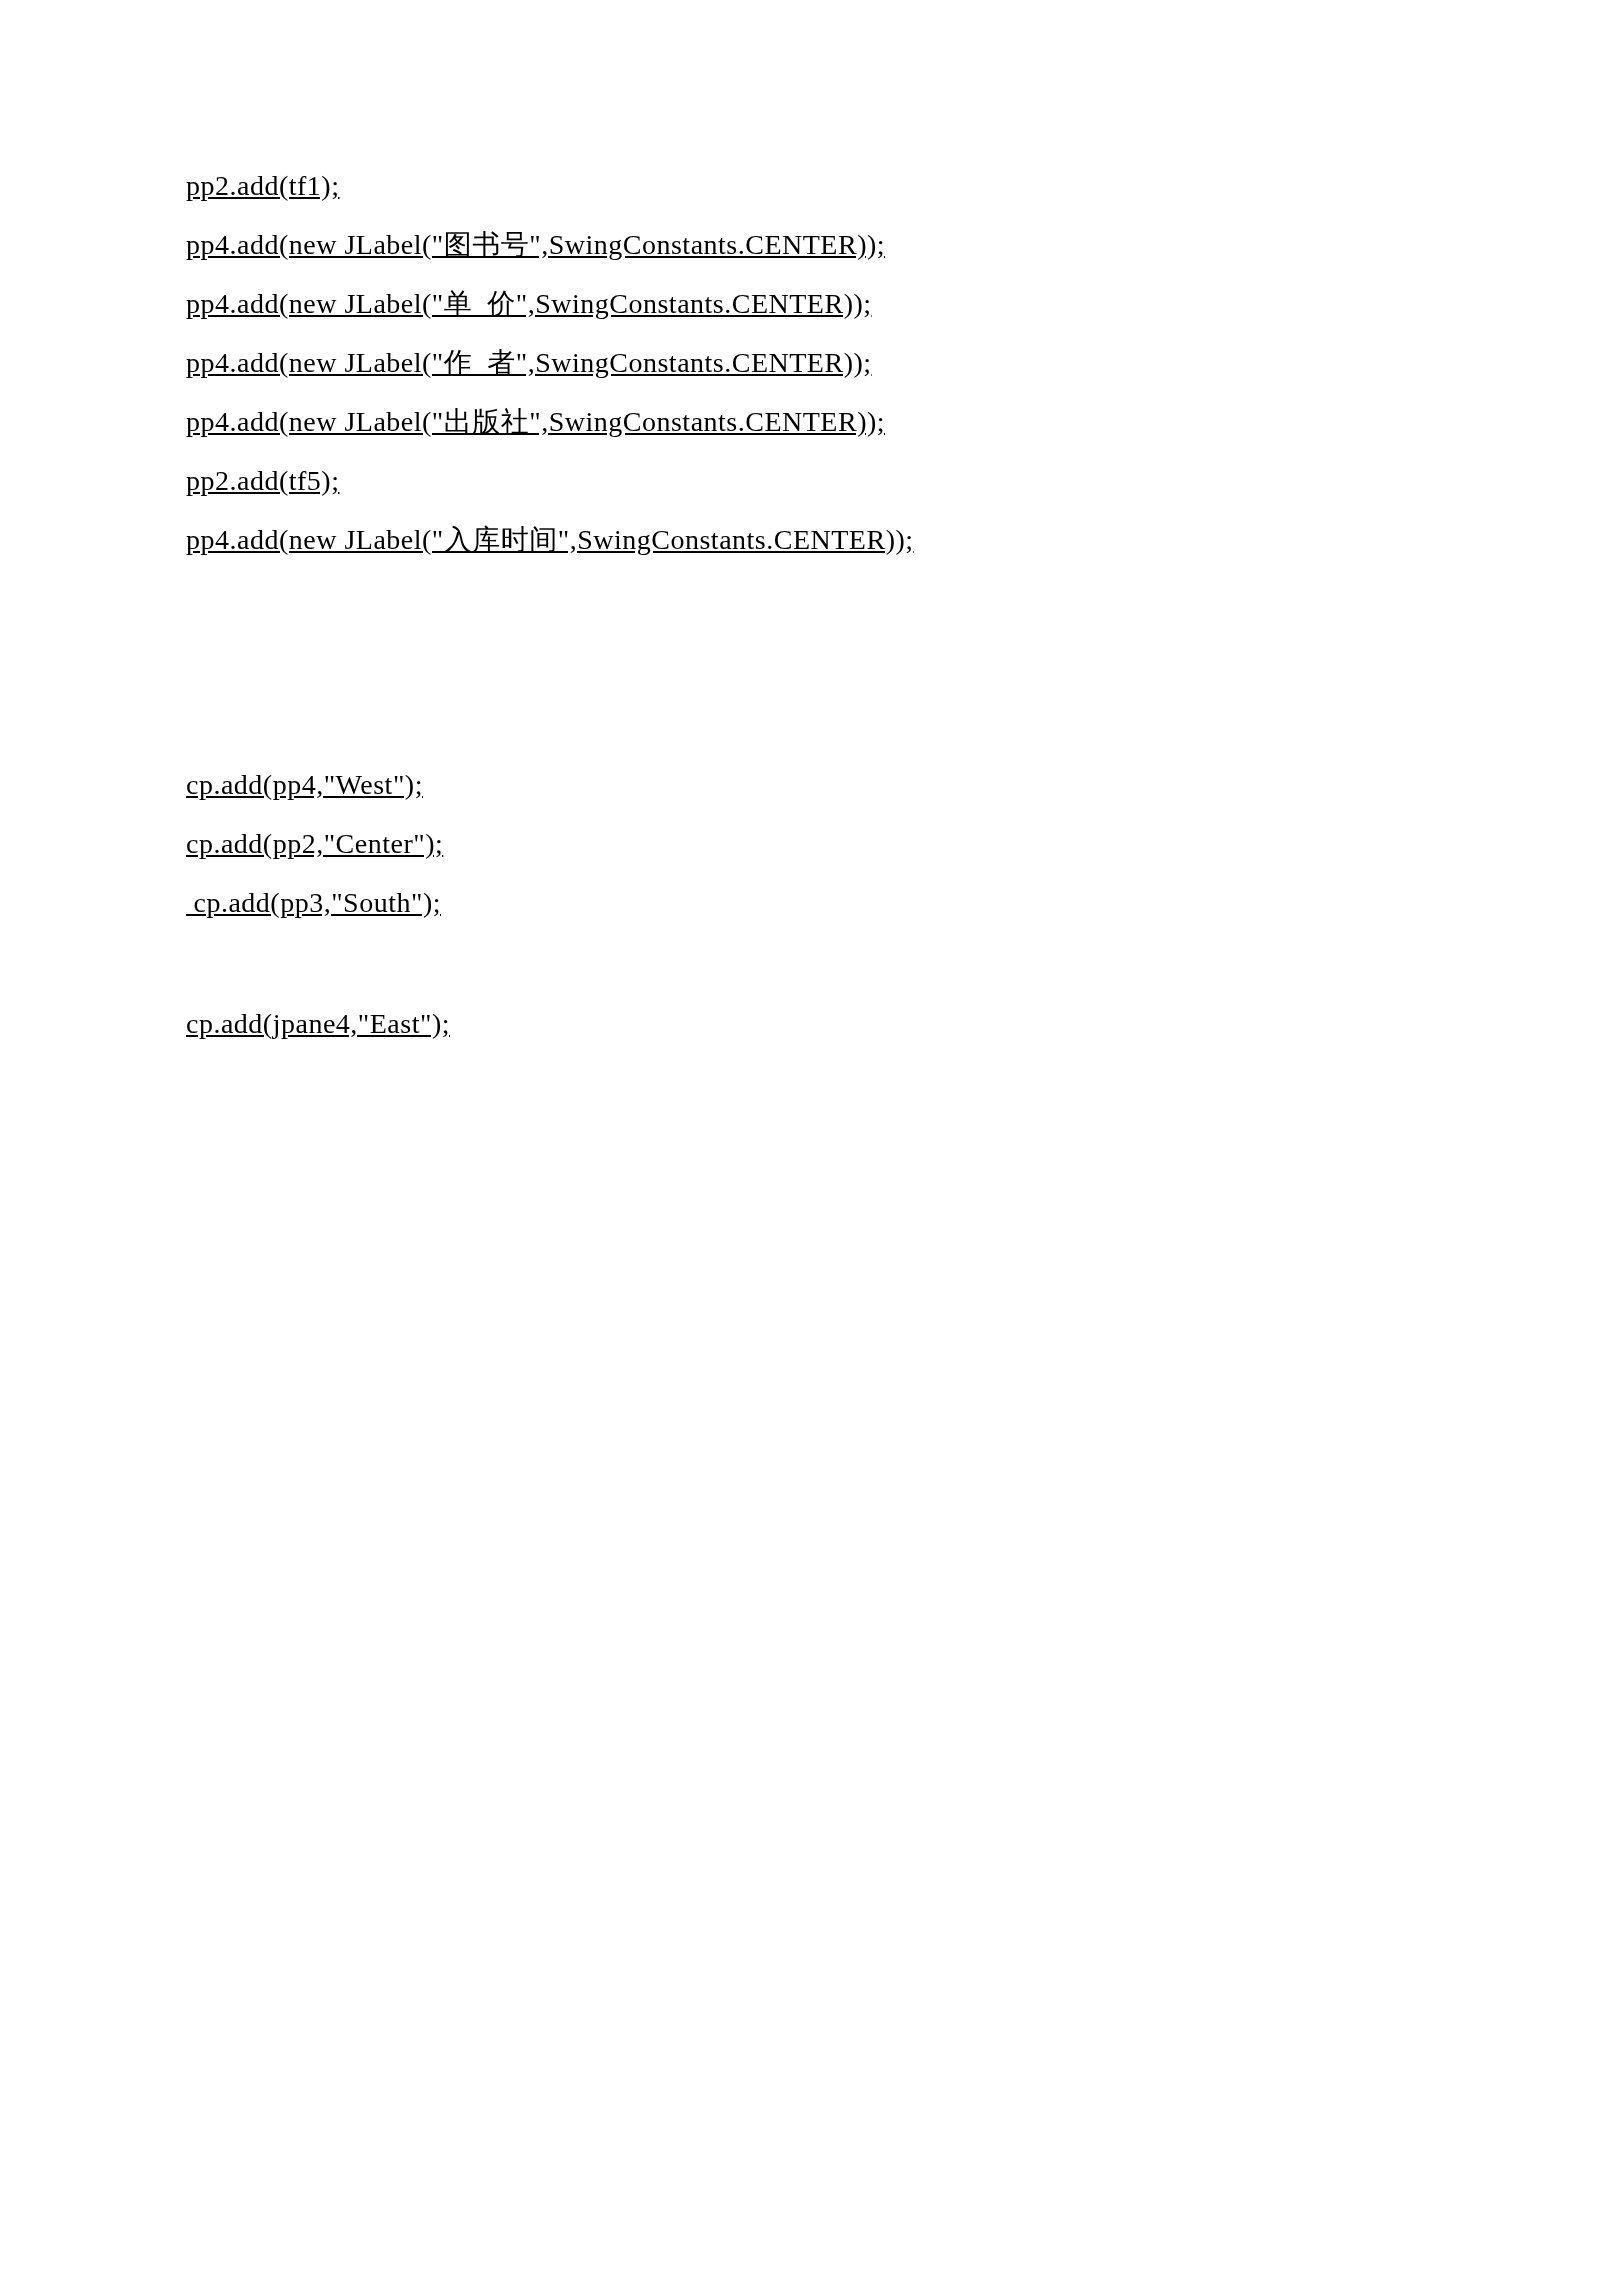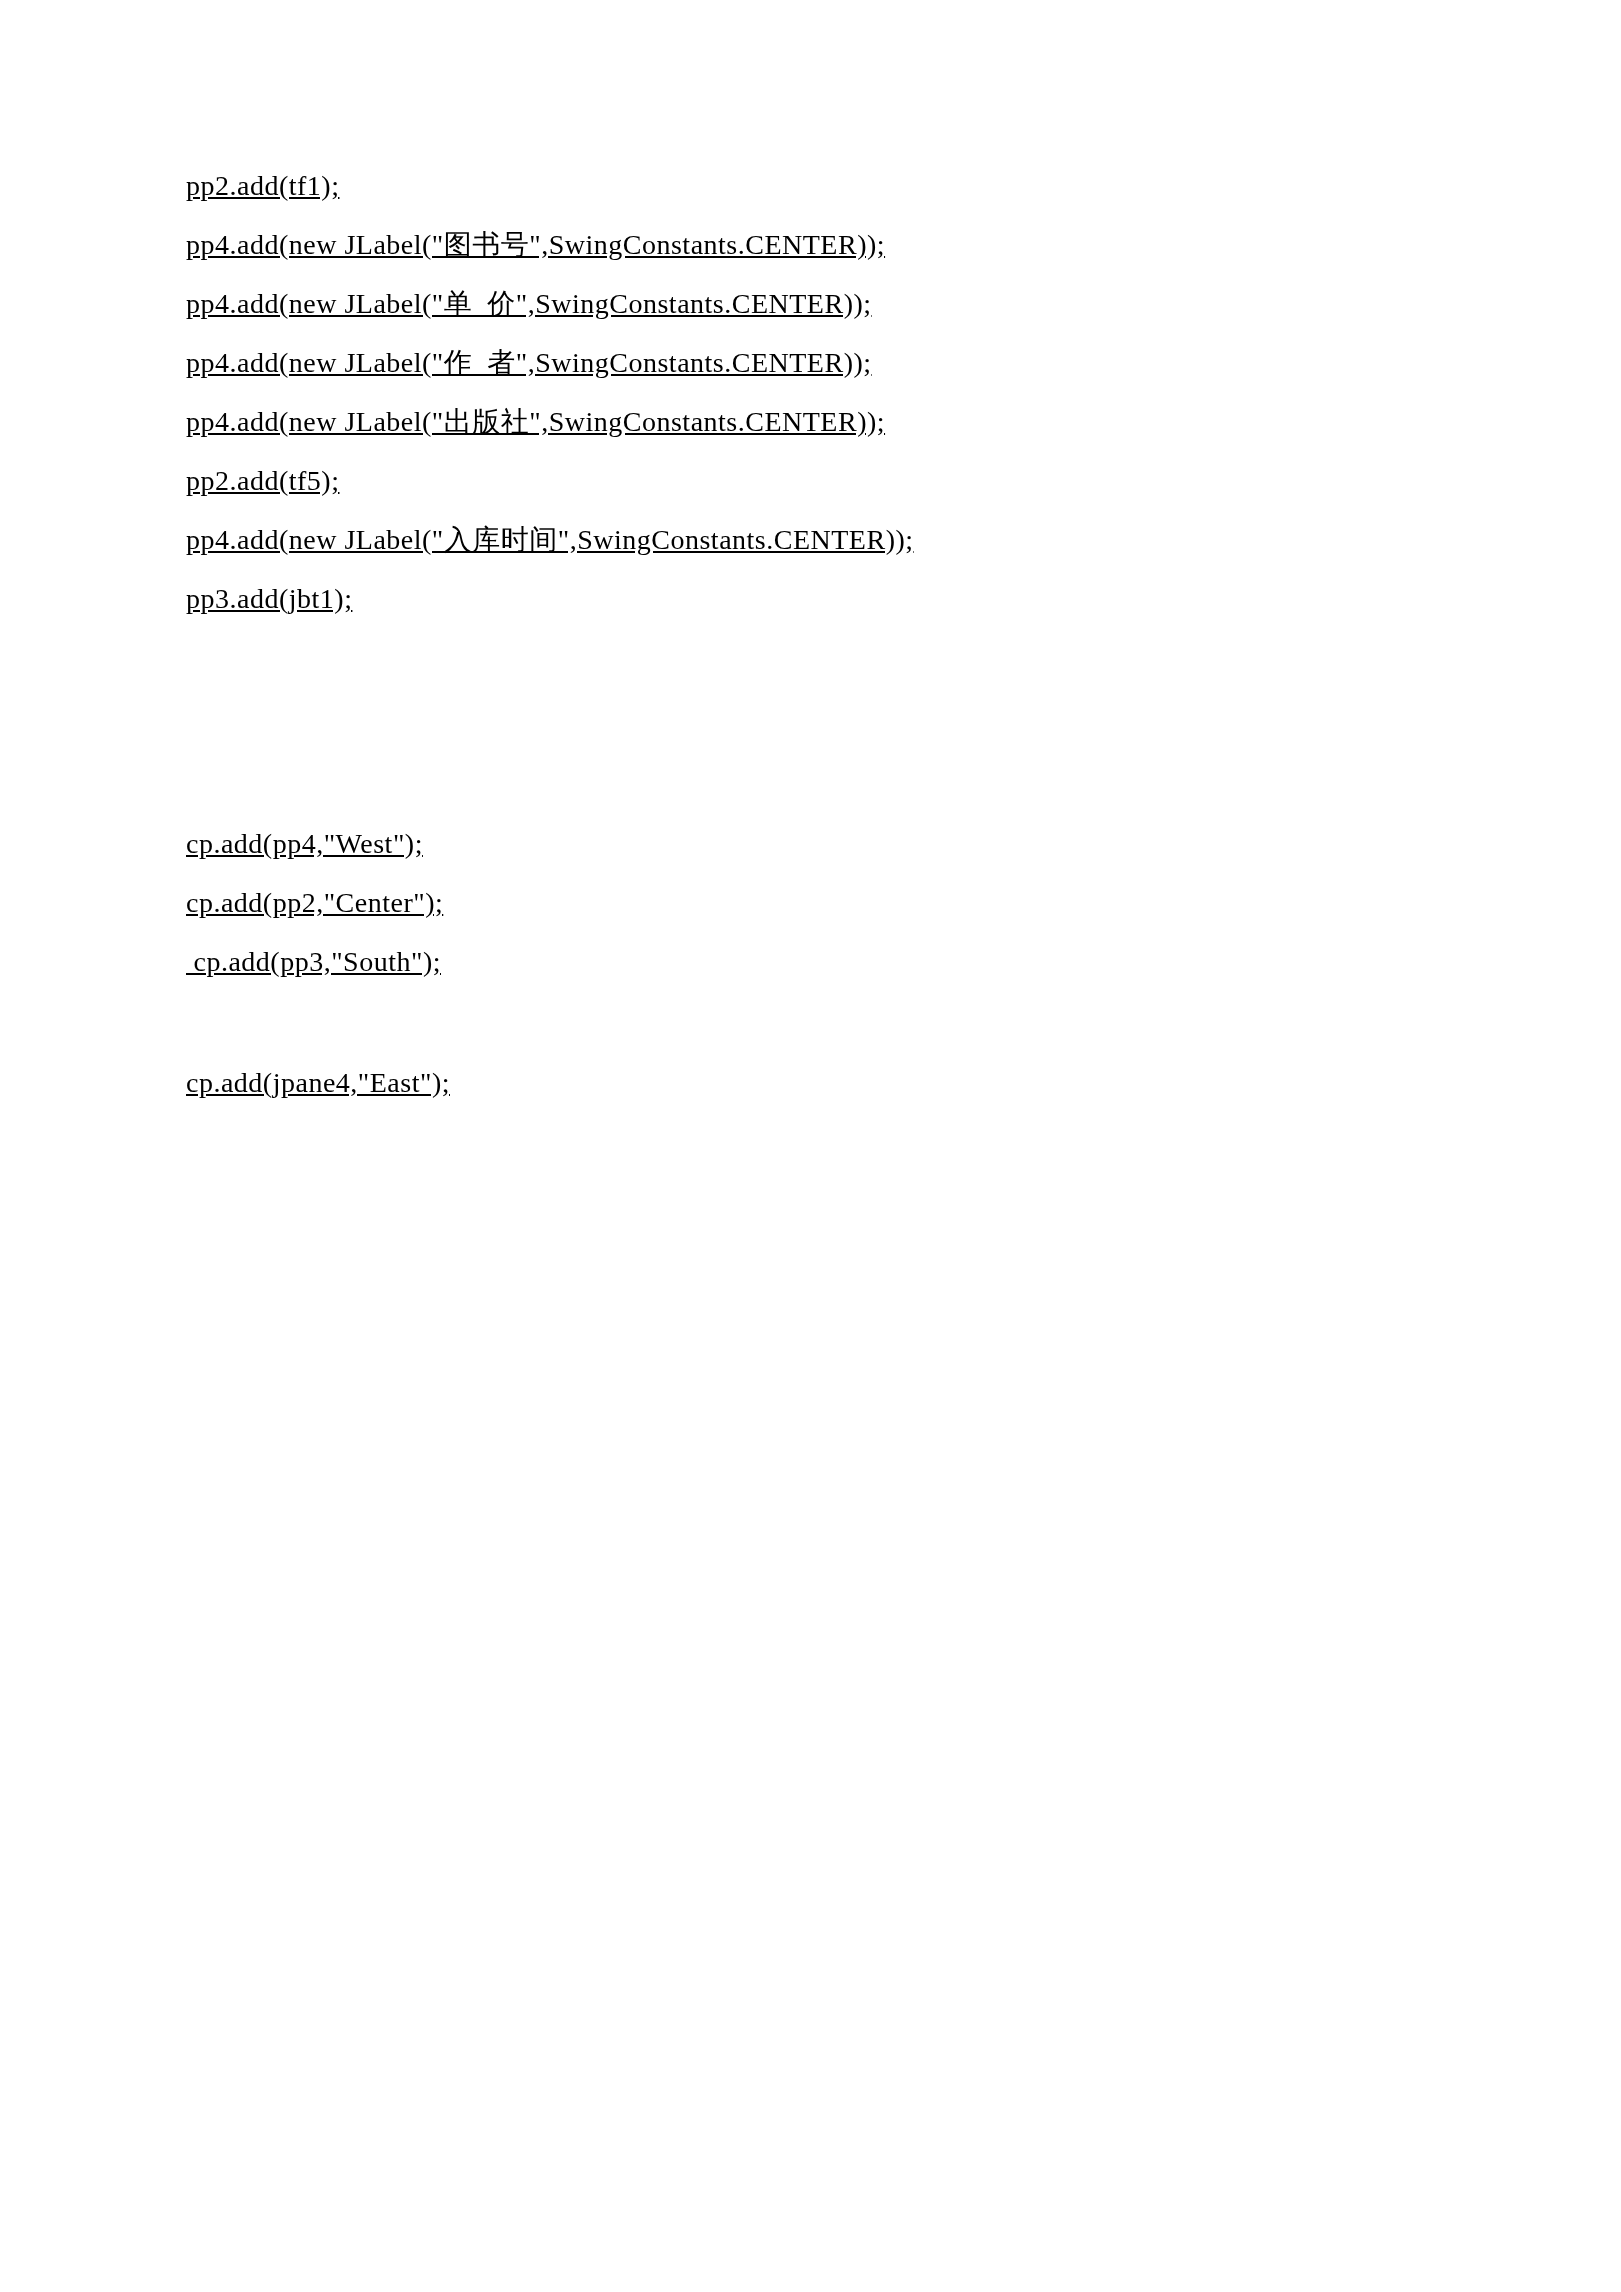--- a/index.html
+++ b/index.html
@@ -30,21 +30,20 @@
 <body>
 
 <div class="page">
   <div class="code-line">pp2.add(tf1);</div>
   <div class="code-line">pp4.add(new JLabel("图书号",SwingConstants.CENTER));</div>
   <div class="code-line">pp4.add(new JLabel("单  价",SwingConstants.CENTER));</div>
   <div class="code-line">pp4.add(new JLabel("作  者",SwingConstants.CENTER));</div>
   <div class="code-line">pp4.add(new JLabel("出版社",SwingConstants.CENTER));</div>
   <div class="code-line">pp2.add(tf5);</div>
   <div class="code-line">pp4.add(new JLabel("入库时间",SwingConstants.CENTER));</div>
-  <div class="code-line">pp3.add(jbt1);</div>
   <div class="blank-line"></div>
   <div class="blank-line"></div>
   <div class="blank-line"></div>
   <div class="code-line">cp.add(pp4,"West");</div>
   <div class="code-line">cp.add(pp2,"Center");</div>
   <div class="code-line"> cp.add(pp3,"South");</div>
   <div class="blank-line"></div>
   <div class="code-line">cp.add(jpane4,"East");</div>
 </div>
 

